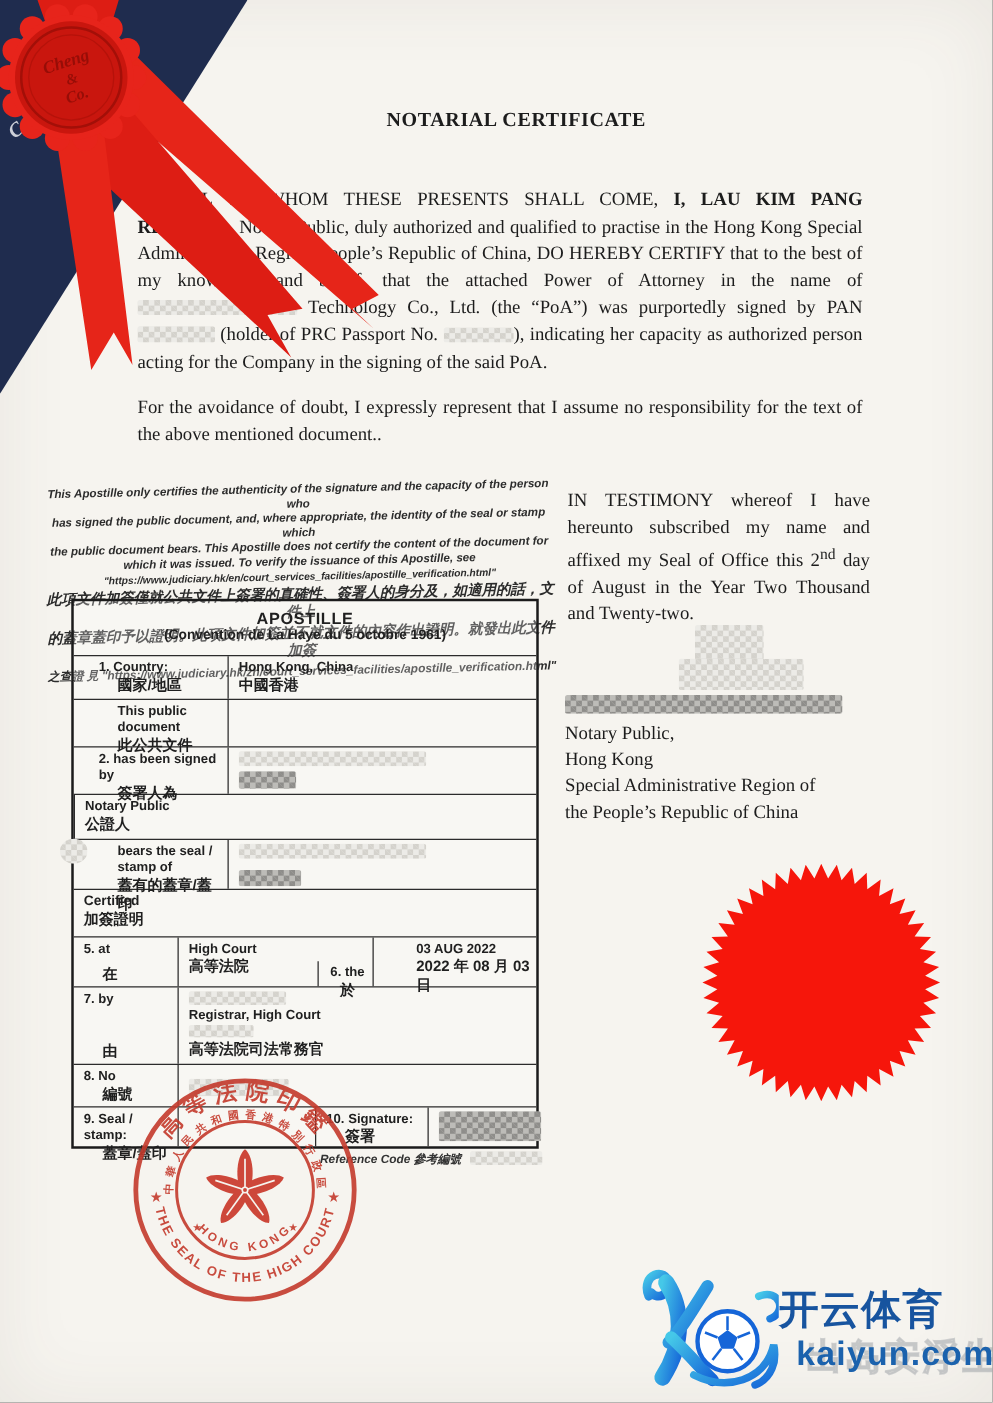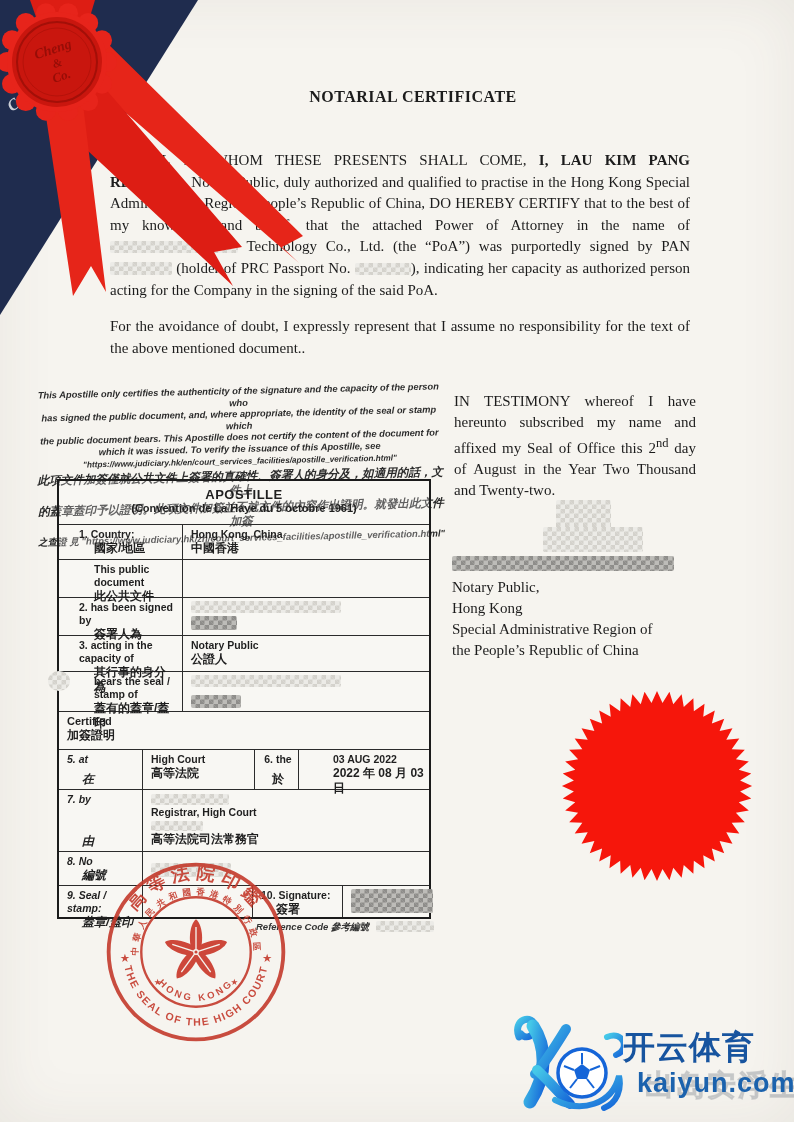--- a/index.html
+++ b/index.html
@@ -41,21 +41,21 @@
   .t-head{height:43px;text-align:center;padding-top:6px;box-sizing:border-box;}
   .t-title{font-size:13px;letter-spacing:.5px;}
   .t-sub{font-size:11px;}
   .t-row{display:flex;border-top:1.6px solid #2b2b2b;box-sizing:border-box;}
   .cell{padding:3px 5px 2px 8px;box-sizing:border-box;font-size:10.5px;line-height:13px;}
   .cell .zh{font-size:12px;line-height:15px;}
   .ind{padding-left:15px;}
   .lbl{width:123px;flex:none;padding-left:20px;}
   .val{flex:1;border-left:1.6px solid #2b2b2b;}
   .bl{border-left:1.6px solid #2b2b2b;}
-  .w83{width:83px;flex:none;font-style:italic;}.w112{width:112px;flex:none;}.w44{width:44px;flex:none;}
+  .w83{width:83px;flex:none;}.w112{width:112px;flex:none;}.w44{width:44px;flex:none;margin-top:19px;}
   .w110{width:110px;flex:none;}.w90{width:90px;flex:none;}
   .h35{height:35px;}.h38{height:38px;}.h36{height:36px;}.h40{height:40px;}.h62{height:62px;}
   .h34{height:34px;}.h32{height:32px;}
   .cert{flex:1;text-align:left;padding-top:3px;}
   .spread{display:flex;flex-direction:column;justify-content:space-between;}
   .ref-line{position:absolute;left:256px;top:921px;font-family:"Liberation Sans",sans-serif;
             font-style:italic;font-weight:bold;font-size:9.5px;color:#333;white-space:nowrap;}
   .smudge{position:absolute;left:48px;top:671px;width:22px;height:20px;border-radius:50%;z-index:3;}
   
   .testimony{position:absolute;left:454px;top:391px;width:242px;font-size:15px;line-height:21px;text-align:justify;}
@@ -128,24 +128,20 @@
       <div class="cell lbl">
         <div>2.  has been signed by</div>
         <div class="zh ind">簽署人為</div>
       </div>
       <div class="cell val">
         <div><span class="redact" style="width:150px;height:12px;"></span></div>
         <div><span class="redact dark" style="width:46px;height:14px;margin-top:2px;"></span></div>
       </div>
     </div>
     <div class="t-row h36">
-      <div class="cell lbl">
-        <div>3.  acting in the capacity of</div>
-        <div class="zh ind">其行事的身分為</div>
-      </div>
       <div class="cell val">
         <div>Notary Public</div>
         <div class="zh">公證人</div>
       </div>
     </div>
     <div class="t-row h40">
       <div class="cell lbl spread">
         <div class="ind">bears the seal / stamp of</div>
         <div class="zh ind">蓋有的蓋章/蓋印</div>
       </div>

